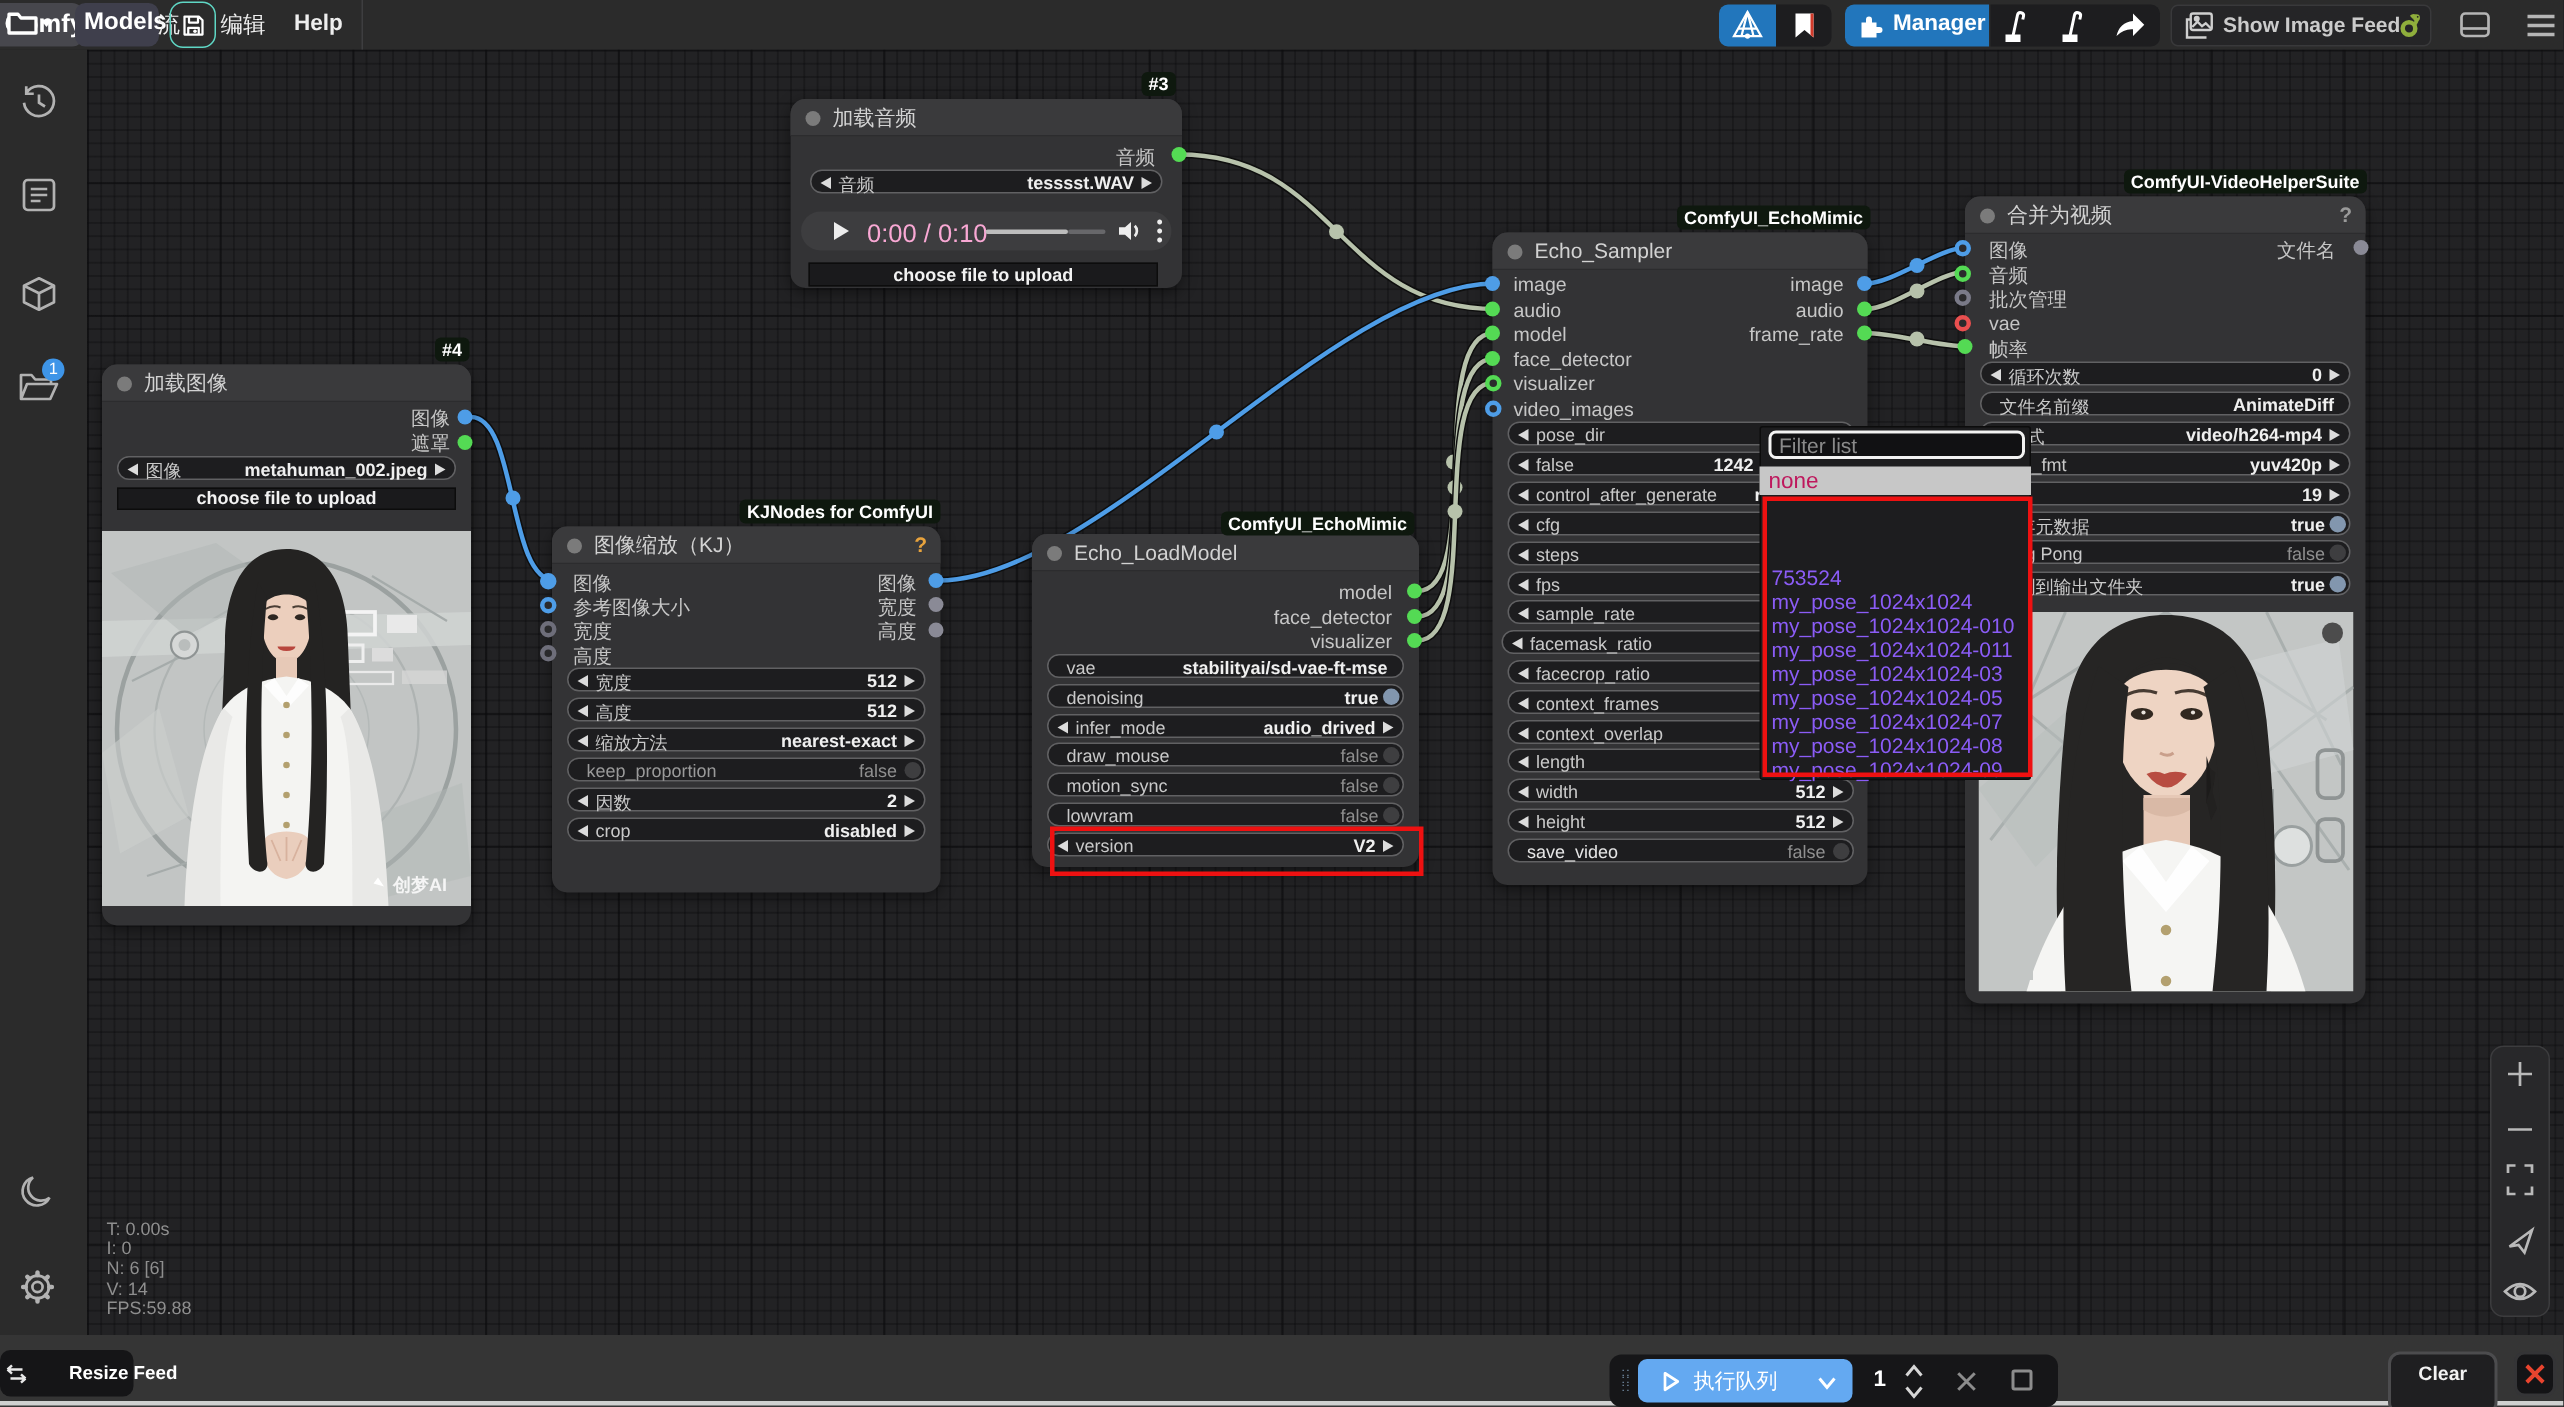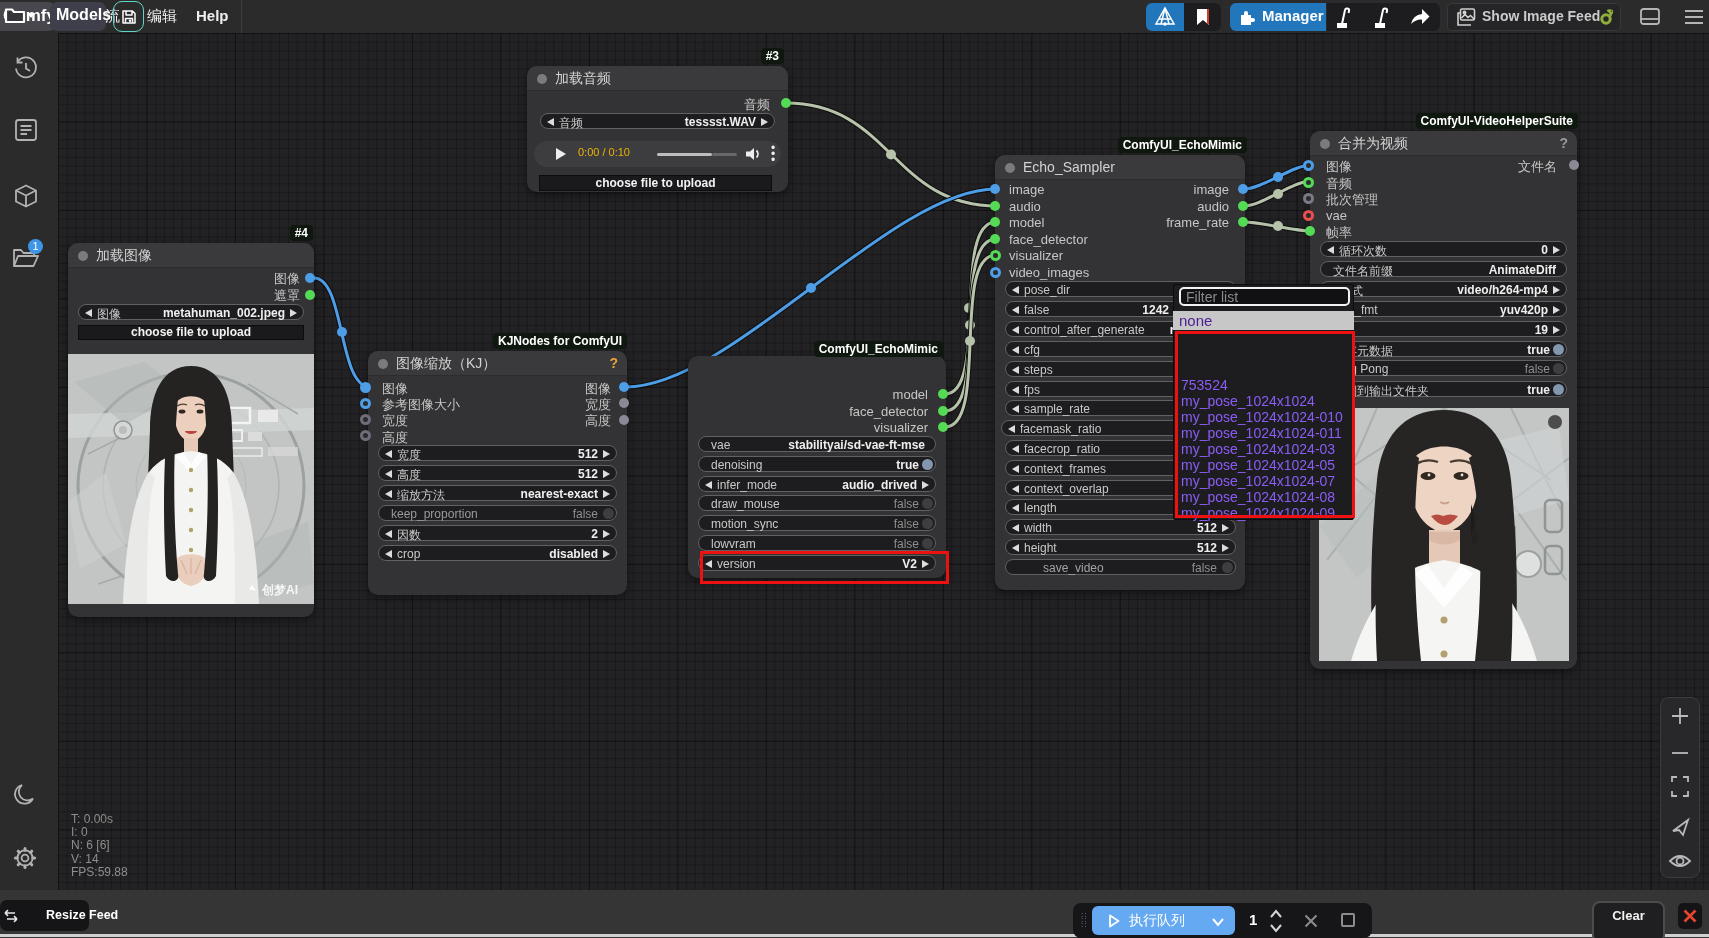--- a/index.html
+++ b/index.html
@@ -96,21 +96,21 @@
       </div>
   <div class="plabel r" style="right:18px; top:30px;">音频</div>
   <div class="widget" style="left:13px; top:47px; width:235px;">
     <div class="tL"></div>
         <span class="wl">音频</span>
     <span class="wv">tesssst.WAV</span>
         <div class="tR"></div>
   </div>
   <div style="position:absolute; left:7px; top:75px; width:247px; height:26px; background:#3d3d3f; border-radius:13px;">
     <div style="position:absolute; left:22px; top:7px; width:0; height:0; border-top:6px solid transparent; border-bottom:6px solid transparent; border-left:10px solid #ededed;"></div>
-    <div style="position:absolute; left:44px; top:5px; color:#eab308; font-size:11px;">0:00 / 0:10</div>
+    <div style="position:absolute; left:44px; top:5px; color:#f9a8d4; font-size:17px;">0:00 / 0:10</div>
     <div style="position:absolute; left:123px; top:11.5px; width:55px; height:3.5px; background:#bdbdbd; border-radius:2px;"></div>
     <div style="position:absolute; left:178px; top:11.5px; width:25px; height:3.5px; background:#67676a; border-radius:2px;"></div>
     <svg style="position:absolute; left:210px; top:5px;" width="17" height="16" viewBox="0 0 17 16">
           <path d="M2 5.5 L6 5.5 L10 2 L10 14 L6 10.5 L2 10.5 Z" fill="#ededed"></path>
           <path d="M12.5 4.5 A5 5 0 0 1 12.5 11.5" stroke="#ededed" stroke-width="1.8" fill="none"></path>
         </svg>
     <div style="position:absolute; left:237px; top:4px; color:#ededed; font-size:12px; letter-spacing:0; line-height:6px;">•<br>•<br>•</div>
   </div>
   <div class="ubtn" style="left:12px; top:109px; width:233px; height:16px; line-height:14px;">choose file to upload</div>
 </div>
@@ -230,20 +230,24 @@
 <div class="port pr" style="left:360px; top:381.5px; border-color:#4e9de7; background:#4e9de7;"></div>
 <div class="port pr" style="left:360px; top:397.5px; border-color:#4e9de7;"></div>
 <div class="port pr" style="left:360px; top:413.5px; border-color:#6e6e7a;"></div>
 <div class="port pr" style="left:360px; top:430px; border-color:#6e6e7a;"></div>
 <div class="port pf" style="left:619px; top:382px; background:#4e9de7;"></div>
 <div class="port pf" style="left:619px; top:398px; background:#8a8a96;"></div>
 <div class="port pf" style="left:619px; top:414.5px; background:#8a8a96;"></div>
 
 <div class="badge" style="right:766px; top:341px;">ComfyUI_EchoMimic</div>
 <div class="node" style="left:688px; top:356px; width:258px; height:222px;">
+  <div class="nhead">
+        <div class="tdot"></div>
+        <div class="ttl">Echo_LoadModel</div>
+      </div>
   <div class="plabel r" style="right:18px; top:31px;">model</div>
   <div class="plabel r" style="right:18px; top:48px;">face_detector</div>
   <div class="plabel r" style="right:18px; top:64px;">visualizer</div>
   <div class="widget" style="left:10px; top:80px; width:238px;">
     <span class="wl noarr">vae</span>
         <span class="wv noarr">stabilityai/sd-vae-ft-mse</span>
   </div>
   <div class="widget" style="left:10px; top:100px; width:238px;">
     <span class="wl noarr">denoising</span>
         <span class="wv" style="right:16px;">true</span>
@@ -353,21 +357,21 @@
         <span class="wv">512</span>
         <div class="tR"></div>
       </div>
   <div class="widget" style="left:10px; top:384px; width:231px;">
         <div class="tL"></div>
         <span class="wl">height</span>
         <span class="wv">512</span>
         <div class="tR"></div>
       </div>
   <div class="widget" style="left:10px; top:404px; width:231px;">
-        <span class="wl noarr" style="color:#a3a3a3;margin-left:25px;">save_video</span>
+        <span class="wl noarr" style="color:#e5e5e5;">save_video</span>
         <span class="wv dim" style="right:18px;">false</span>
         <div class="knob"></div>
       </div>
 </div>
 <div class="port pf" style="left:990px; top:184px; background:#4e9de7;"></div>
 <div class="port pf" style="left:990px; top:201px; background:#54da54;"></div>
 <div class="port pf" style="left:990px; top:217px; background:#54da54;"></div>
 <div class="port pf" style="left:990px; top:234px; background:#54da54;"></div>
 <div class="port pr" style="left:989.5px; top:249.5px; border-color:#54da54;"></div>
 <div class="port pr" style="left:989.5px; top:266.5px; border-color:#4e9de7;"></div>
@@ -468,21 +472,21 @@
 <div class="port pr" style="left:1302.5px; top:192.5px; border-color:#7a7a88;"></div>
 <div class="port pr" style="left:1302.5px; top:209.5px; border-color:#e94f4f;"></div>
 <div class="port pf" style="left:1305px; top:226px; background:#54da54;"></div>
 <div class="port pf" style="left:1569px; top:160px; background:#8a8a96;"></div>
 
 <div style="position:absolute; left:1173px; top:284px; width:181px; height:236px; background:#1d1d1f; border:1px solid #0c0c0c; z-index:20; border-radius:2px;"></div>
 <div style="position:absolute; left:1179px; top:287px; width:171px; height:19px; background:#111113; border:2px solid #f2f2f2; border-radius:5px; z-index:21;">
   <span style="position:absolute; left:5px; top:0px; color:#8a8a8a; font-size:14px;">Filter list</span>
 </div>
 <div style="position:absolute; left:1173px; top:311px; width:181px; height:19px; background:#c7c7c7; z-index:21;">
-  <span style="position:absolute; left:6px; top:1px; color:#4c1d95; font-size:15px; white-space:nowrap;">none</span>
+  <span style="position:absolute; left:6px; top:1px; color:#be185d; font-size:15px; white-space:nowrap;">none</span>
 </div>
 <div style="position:absolute; left:1175px; top:331px; width:180px; height:187px; border:3.5px solid #ee1111; z-index:22;"></div>
 <div style="position:absolute; left:1181px; top:333px; width:172px; z-index:21; color:#8b5cf6; font-size:14px; line-height:16px; white-space:nowrap; overflow:hidden;margin-top:44px;">
 753524<br>my_pose_1024x1024<br>my_pose_1024x1024-010<br>my_pose_1024x1024-011<br>my_pose_1024x1024-03<br>my_pose_1024x1024-05<br>my_pose_1024x1024-07<br>my_pose_1024x1024-08<br>my_pose_1024x1024-09
 </div>
 
 
 <div style="position:absolute; left:1660px; top:697px; width:40px; height:181px; background:#28282a; border:1px solid #3c3c3e; border-radius:9px; z-index:25;">
   <svg width="38" height="179" viewBox="0 0 38 179" style="position:absolute; left:0; top:0;">
     <g stroke="#b9b9b9" stroke-width="1.8" fill="none">

